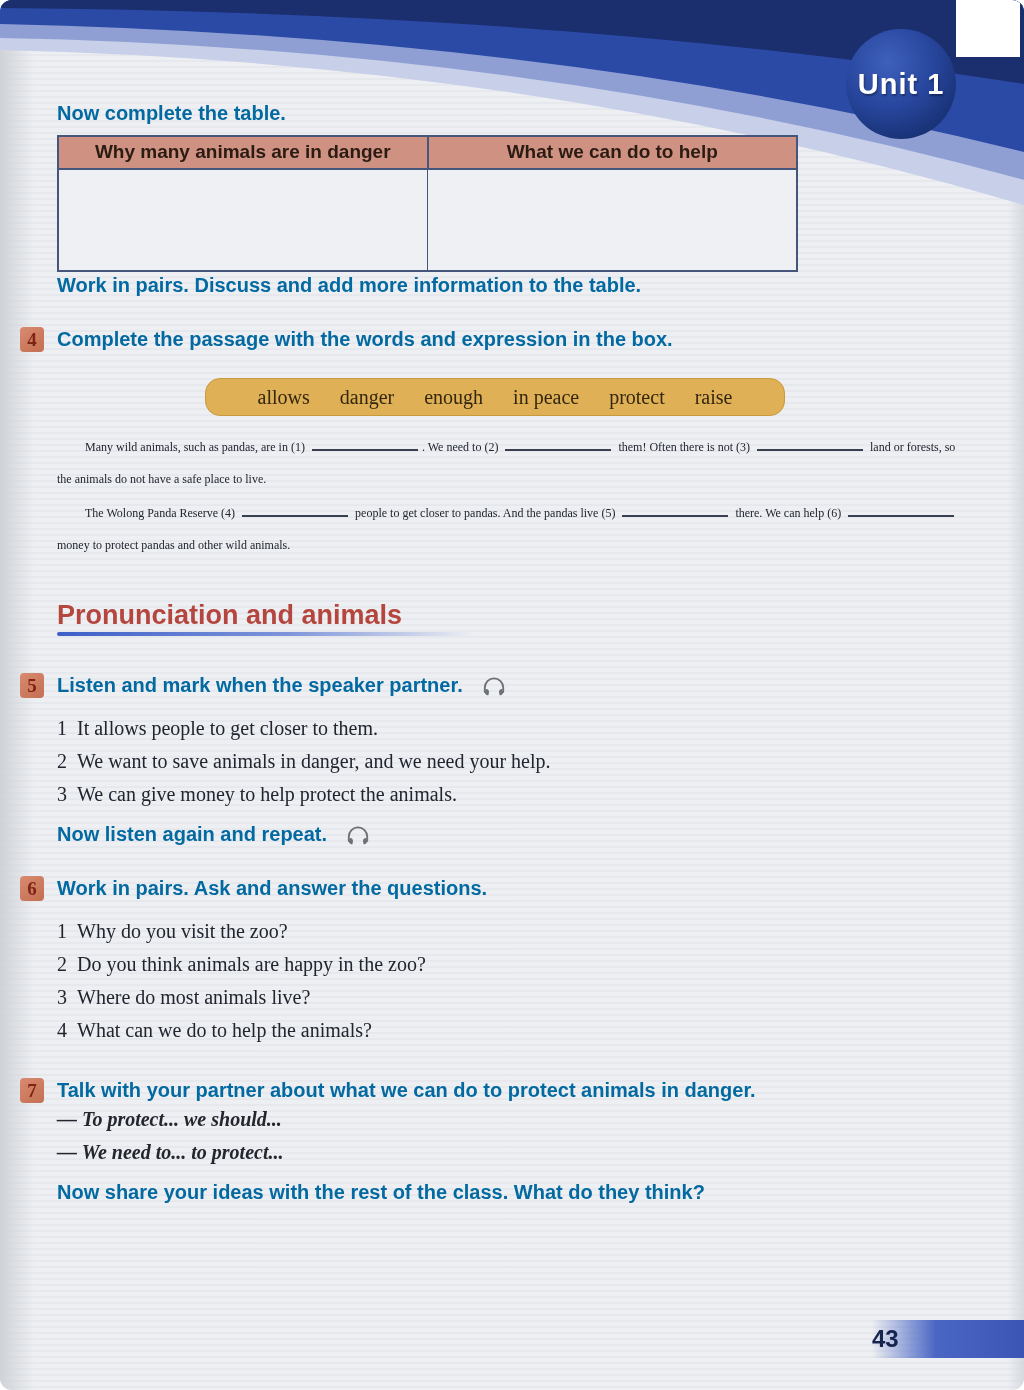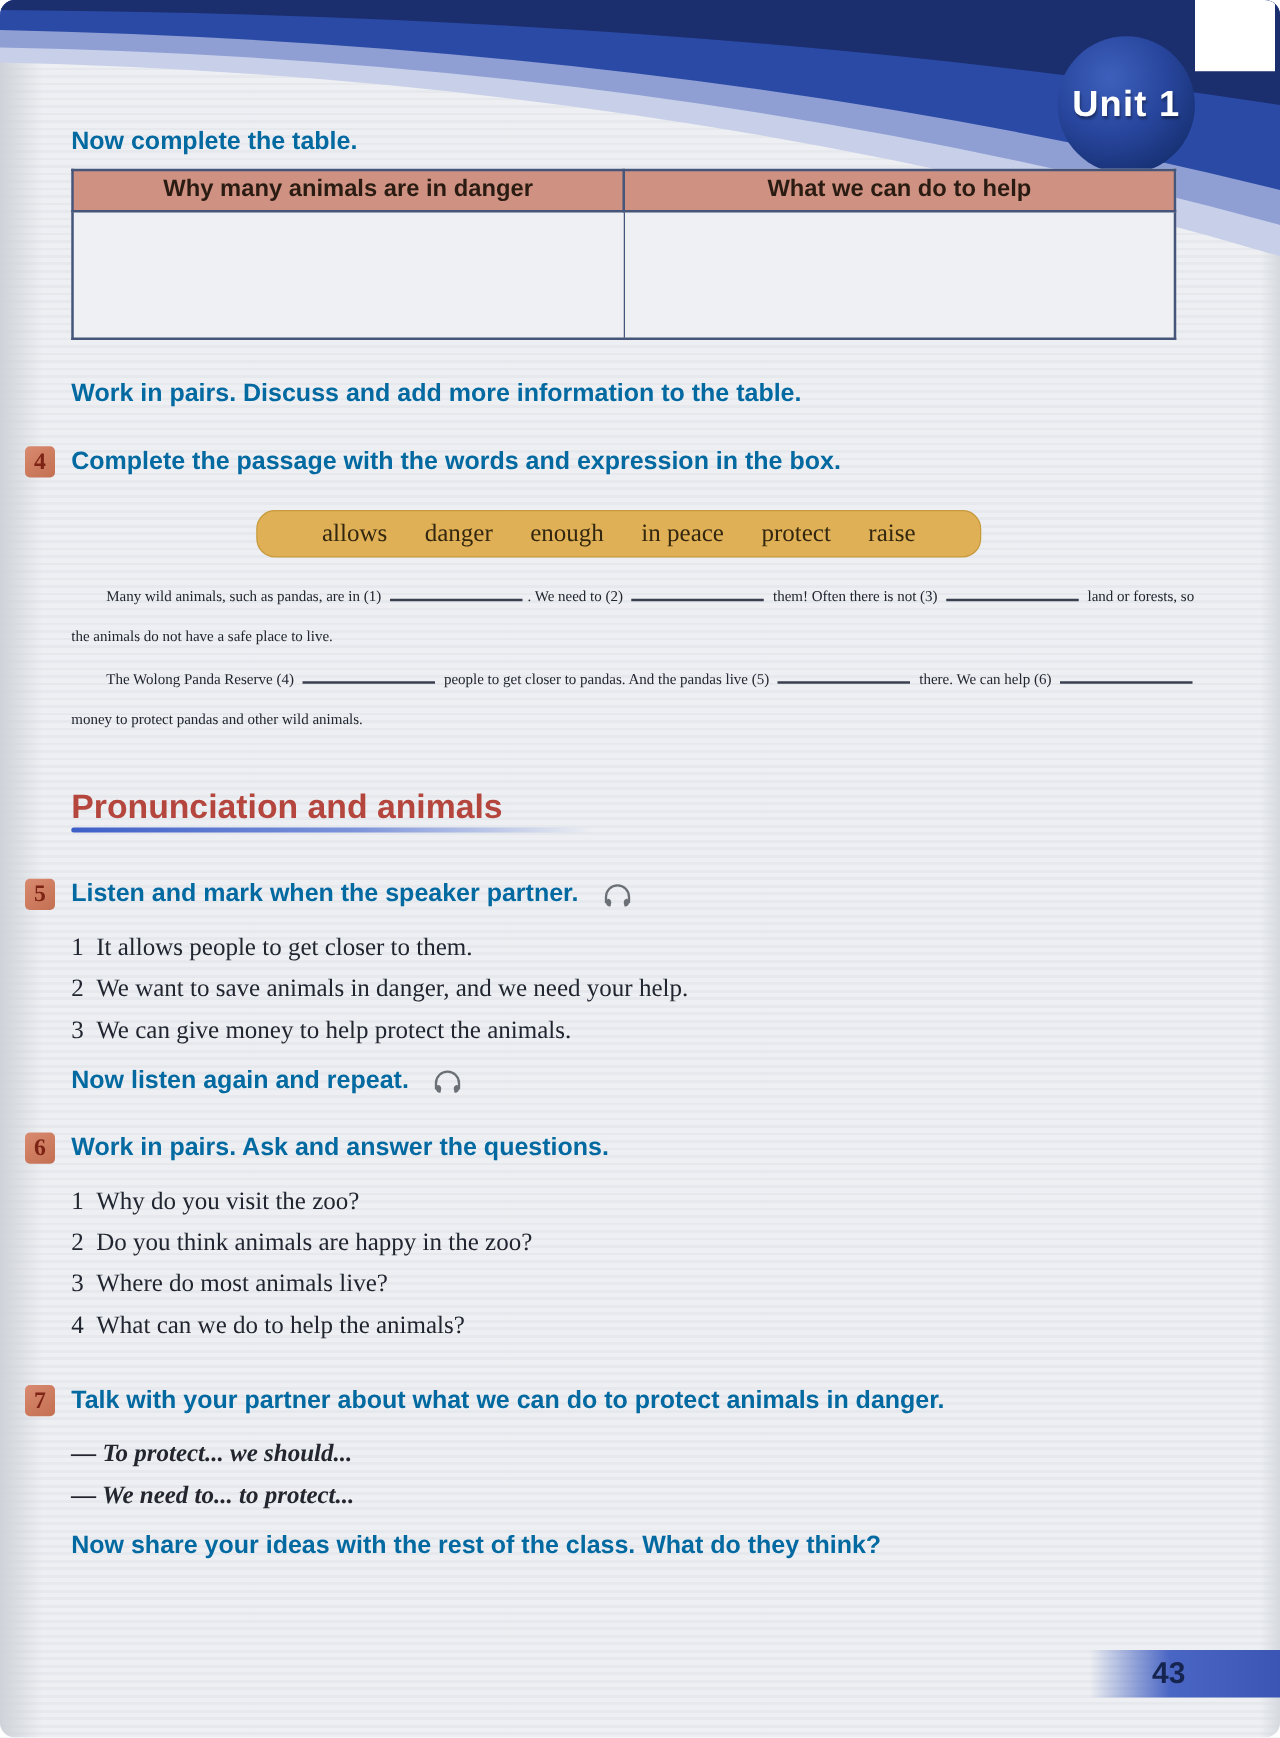--- a/index.html
+++ b/index.html
@@ -35,30 +35,30 @@
     color:#ffffff; font-weight:700; font-size:29px; letter-spacing:1px;
     text-shadow:1px 2px 2px rgba(0,0,0,0.35);
   }
 
   
   .content { position:absolute; left:57px; top:100px; width:908px; z-index:5; color:#20242e; }
 
   .bold-line { font-weight:700; font-size:20px; line-height:26px; color:#0369a1; }
 
   table.info-table {
-    margin-top:9px; width:884px; border-collapse:collapse;
+    margin-top:9px; width:741px; border-collapse:collapse;
     border:2px solid #46557a; background:#eef0f3;
   }
   table.info-table th {
     background:#cf9181; border:2px solid #46557a;
     font-size:19px; font-weight:700; color:#2a1c12; padding:4px 6px 5px;
   }
   table.info-table td { border:1px solid #46557a; height:102px; }
 
-  .followup { margin-top:30px; }
+  .followup { }
 
   .exercise-head { position:relative; margin-top:28px; }
   .ex-badge {
     position:absolute; left:-37px; top:1px; width:24px; height:25px;
     border-radius:4px; background:linear-gradient(145deg,#d98a6f,#c36f52);
     display:flex; align-items:center; justify-content:center;
     font-family:"Liberation Serif", serif; font-weight:700; font-size:19px; color:#7e2415;
   }
 
   .word-box {
@@ -85,30 +85,30 @@
   }
 
   .q-list { margin-top:14px; font-family:"Liberation Serif", serif; font-size:20px; line-height:33px; color:#21252f; }
   .q-item { display:flex; gap:9px; }
   .q-num { min-width:11px; }
 
   .listen-again { margin-top:10px; }
   .with-icon { display:flex; align-items:center; gap:18px; }
   .hp-icon { flex:0 0 auto; position:relative; top:2px; }
 
-  .examples { margin-top:14px; font-family:"Liberation Serif", serif; font-style:italic; font-weight:700;
+  .examples { font-family:"Liberation Serif", serif; font-style:italic; font-weight:700;
               font-size:20px; line-height:33px; color:#23262e; }
 
   .share-line { margin-top:10px; }
 
   
   .page-bar {
     position:absolute; top:1320px; right:0; width:152px; height:38px; z-index:6;
     background:linear-gradient(90deg, rgba(74,102,196,0) 0%, #4a66c4 42%, #3b55b4 100%);
-    display:flex; align-items:center; justify-content:center; padding-right:26px;
+    display:flex; align-items:center; justify-content:flex-start; padding-right:26px;
     font-weight:700; font-size:24px; color:#162450;
   }
 </style>
 </head>
 <body>
 
 <div class="page">
   <div class="texture"></div>
   <div class="spine-left"></div>
   <div class="edge-right"></div>

